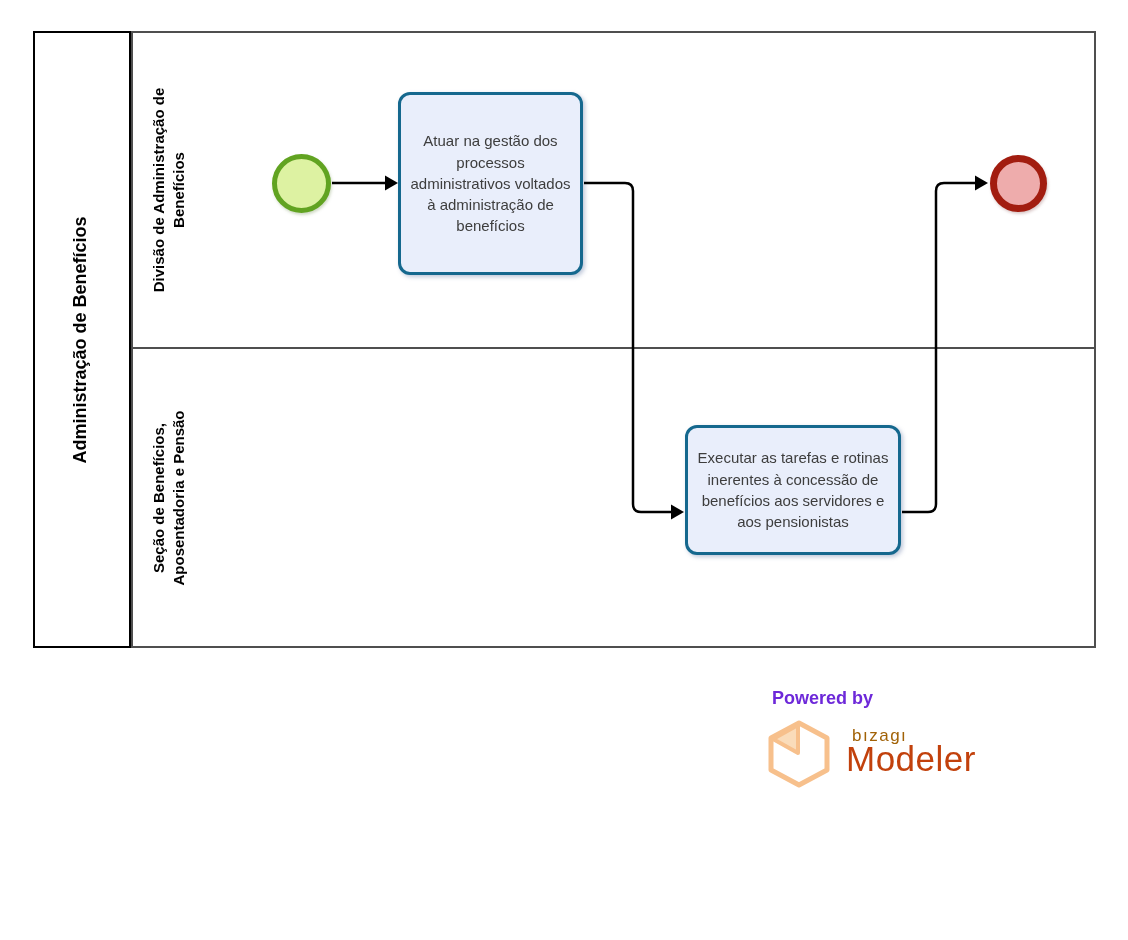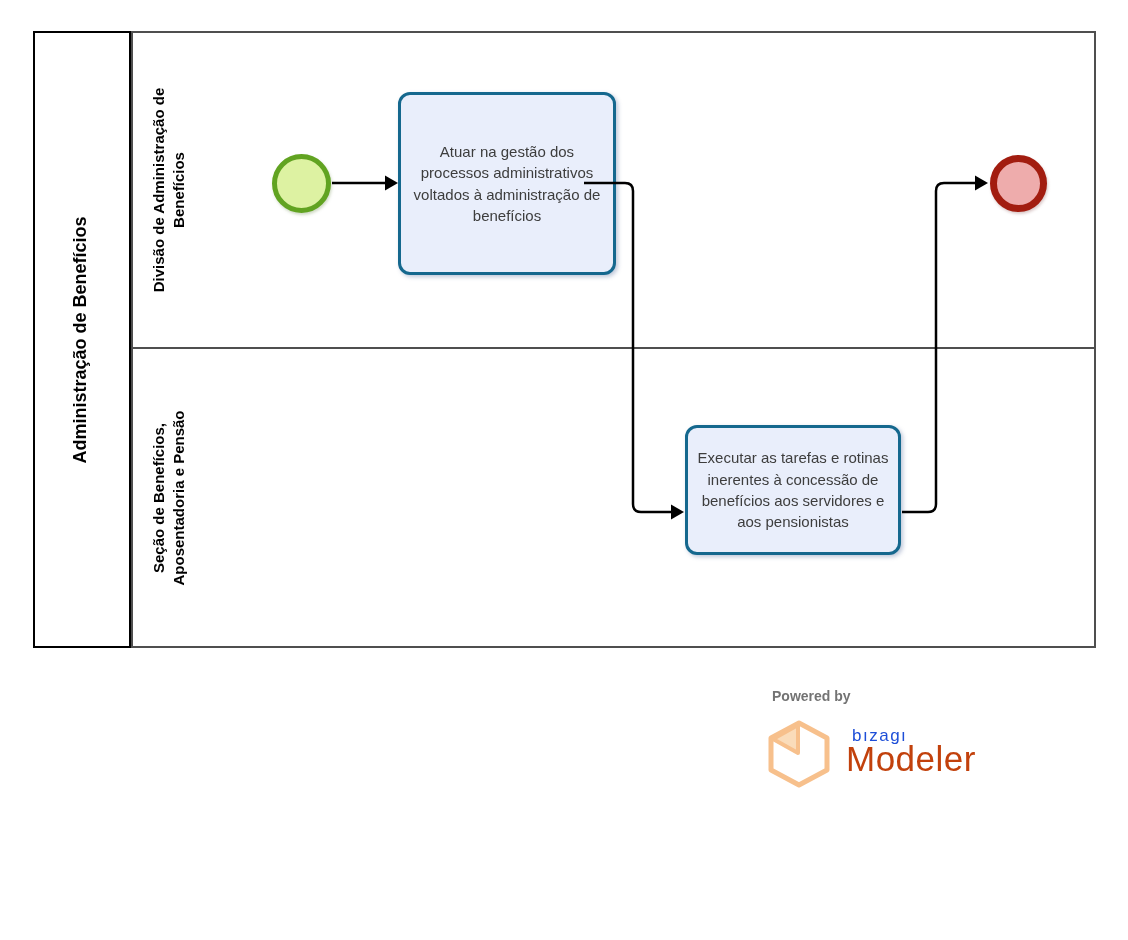--- a/index.html
+++ b/index.html
@@ -36,46 +36,46 @@
 
   
   .task {
     position: absolute; border: 3px solid #15688e; border-radius: 12px;
     background: #e9eefb; color: #3d3d3d;
     display: flex; align-items: center; justify-content: center;
     text-align: center; font-size: 15px; line-height: 1.42;
     padding: 6px 8px;
     box-shadow: 2px 2px 4px rgba(110, 130, 170, 0.45);
   }
-  .task.task1 { left: 398px; top: 92px;  width: 218px; height: 183px; }
+  .task.task1 { left: 398px; top: 92px;  width: 185px; height: 183px; }
   .task.task2 { left: 685px; top: 425px; width: 216px; height: 130px; }
 
   .event { position: absolute; border-radius: 50%; }
   .event.start {
     left: 272px; top: 154px; width: 59px; height: 59px;
     border: 5px solid #61a321; background: #ddf2a2;
     box-shadow: 1px 2px 3px rgba(120, 150, 90, 0.35);
   }
   .event.end {
     left: 990px; top: 155px; width: 57px; height: 57px;
     border: 7px solid #a21d10; background: #eeacac;
     box-shadow: 1px 2px 3px rgba(150, 100, 100, 0.35);
   }
 
   .flows { position: absolute; left: 0; top: 0; width: 1128px; height: 940px; pointer-events: none; }
 
   
   .powered-by {
     position: absolute; left: 772px; top: 688px;
-    font-size: 14px; font-weight: bold; color: #737373;
+    font-size: 18px; font-weight: bold; color: #6d28d9;
   }
   .brand-logo { position: absolute; left: 764px; top: 720px; }
   .brand-name {
     position: absolute; left: 852px; top: 726px;
-    font-size: 17px; color: #1d4ed8; letter-spacing: 1.5px;
+    font-size: 17px; color: #a16207; letter-spacing: 1.5px;
   }
   .brand-product {
     position: absolute; left: 846px; top: 739px;
     font-size: 35px; font-weight: 500; color: #c2410c; letter-spacing: 0.5px;
   }
 </style>
 </head>
 <body>
 
 <div class="pool-header"></div>

